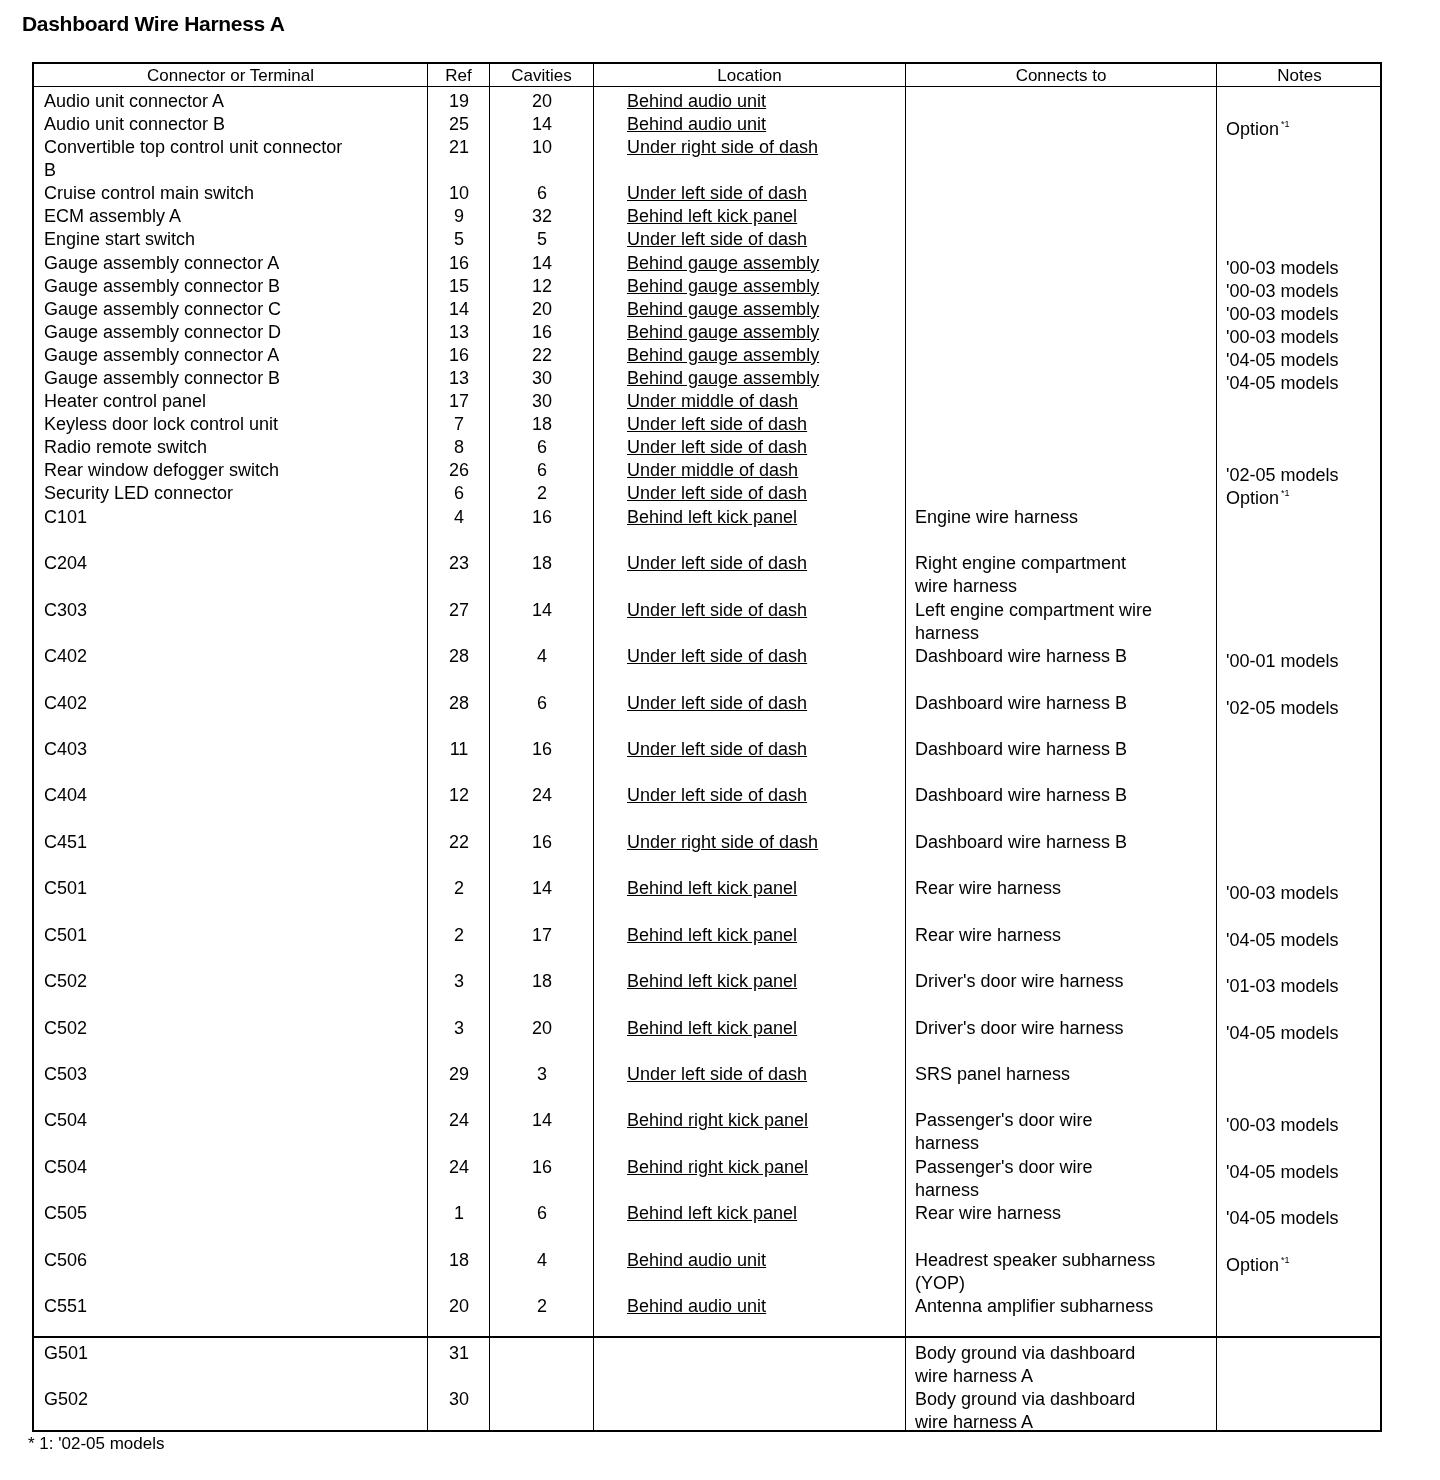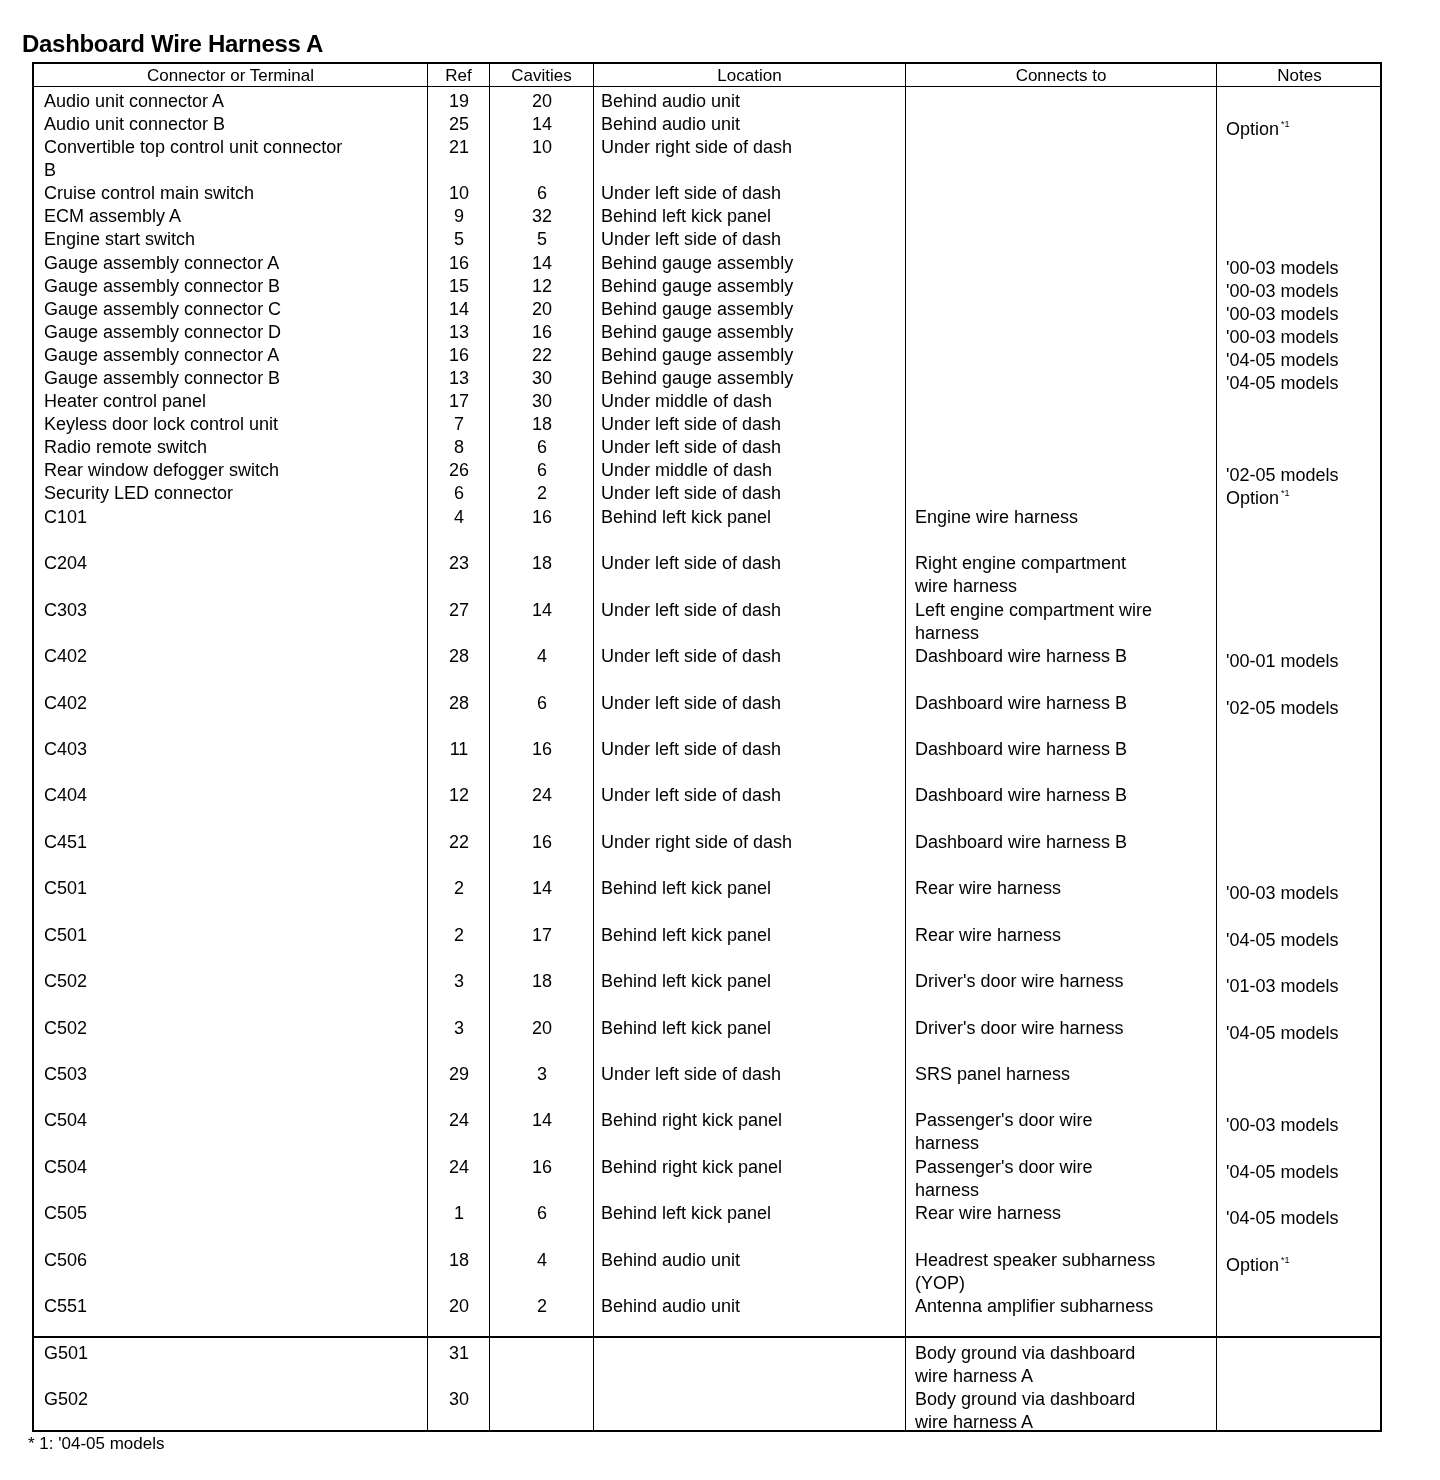--- a/index.html
+++ b/index.html
@@ -1,32 +1,32 @@
 <!DOCTYPE html>
 <html><head>
 <meta charset="utf-8">
 <style>
   html, body { margin: 0; padding: 0; background: #ffffff; }
   body { width: 1440px; height: 1480px; position: relative; overflow: hidden;
          font-family: "Liberation Sans", "DejaVu Sans", sans-serif; color: #000; }
-  .title { position: absolute; left: 22px; top: 30px; font-size: 24px; font-weight: bold;
+  .title { position: absolute; left: 22px; top: 12px; font-size: 21px; font-weight: bold;
            letter-spacing: -0.3px; }
   .table { position: absolute; left: 32px; top: 62px; width: 1350px; height: 1370px;
            border: 2px solid #000; box-sizing: border-box; }
   .vline { position: absolute; top: 0; bottom: 0; width: 0; border-left: 1px solid #000; }
   .hline { position: absolute; left: 0; right: 0; height: 0; border-top: 1px solid #000; }
   .hline.thick { border-top: 2px solid #000; }
   .hdr { position: absolute; top: 2px; height: 20px; font-weight: normal; font-size: 17px;
          text-align: center; line-height: 20px; }
   .row { position: absolute; left: 0; right: 0; font-size: 18px; line-height: 23px; }
   .cell { position: absolute; top: 0; white-space: pre-line; }
   .c-name { left: 10px; width: 385px; }
   .c-ref  { left: 395px; width: 60px; text-align: center; }
   .c-cav  { left: 456px; width: 104px; text-align: center; }
-  .c-loc  { left: 567px; width: 300px; }
+  .c-loc  { left: 593px; width: 300px; text-decoration: underline; }
   .c-con  { left: 881px; width: 300px; }
   .c-note { left: 1192px; width: 150px; }
   sup { font-size: 9px; vertical-align: 8px; margin-left: 2px; }
   .footnote { position: absolute; left: 28px; top: 1434px; font-size: 17px; }
 </style>
 </head>
 <body>
 
 <div class="title">Dashboard Wire Harness A</div>
 
@@ -349,13 +349,13 @@
     <div class="cell c-ref">30</div>
     <div class="cell c-cav"></div>
     <div class="cell c-loc"></div>
     <div class="cell c-con">Body ground via dashboard
 wire harness A</div>
     <div class="cell c-note"><span></span><sup></sup></div>
   </div>
     </div>
 </div>
 
-<div class="footnote">* 1: '04-05 models</div>
+<div class="footnote">* 1: '02-05 models</div>
 
 </body></html>

